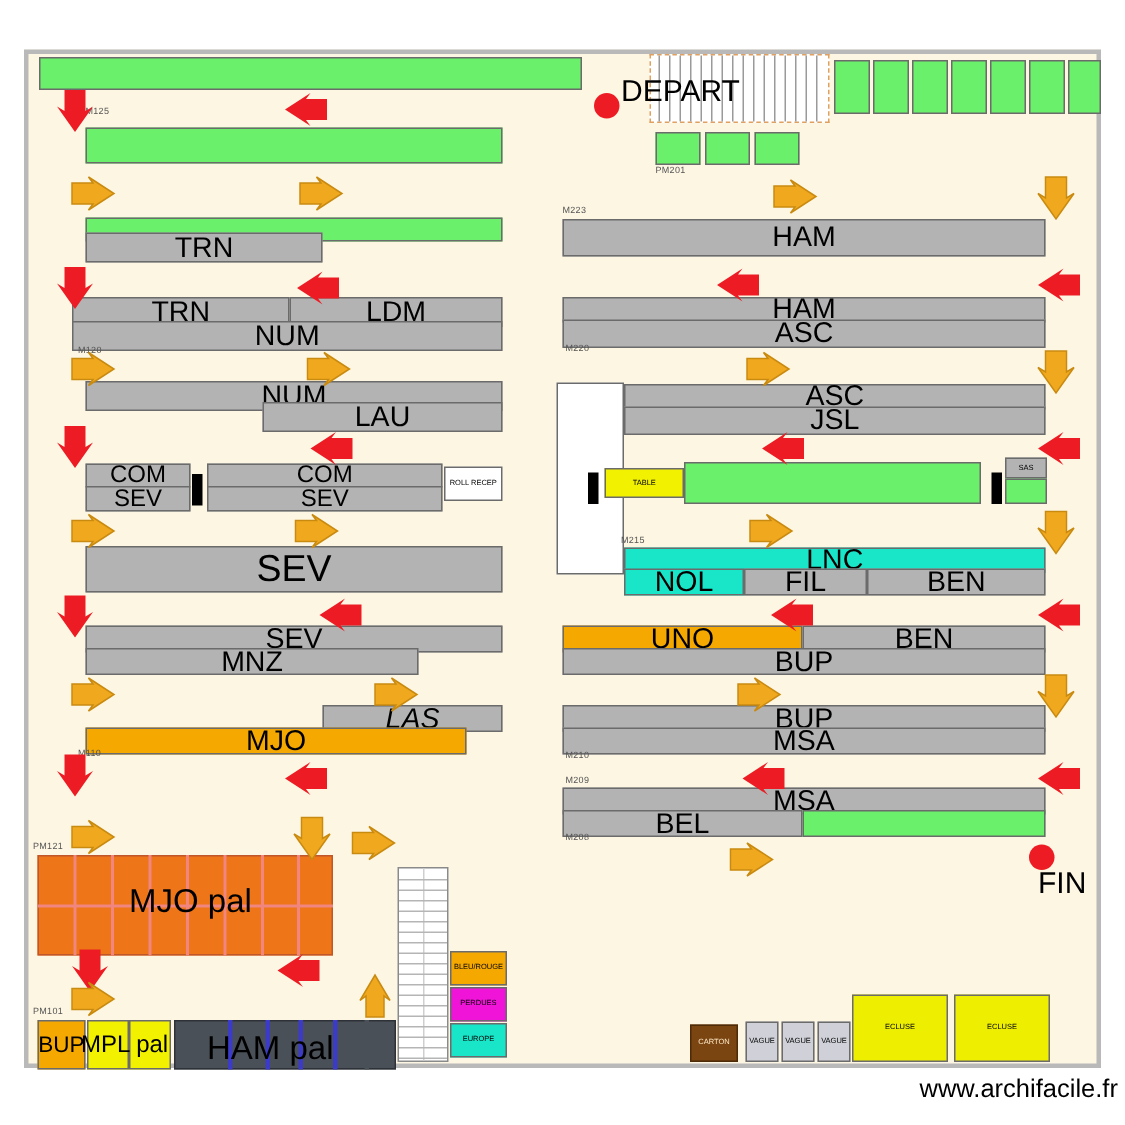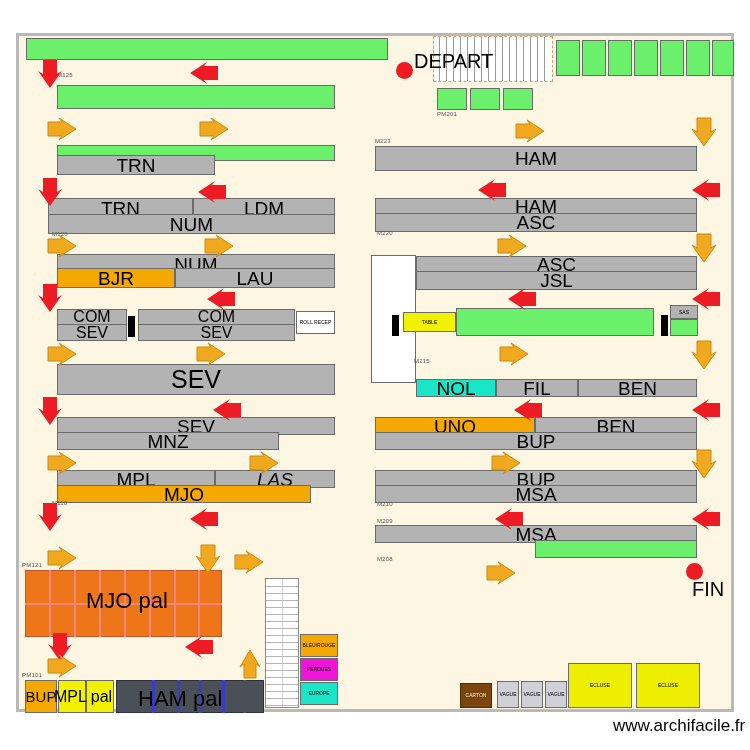--- a/index.html
+++ b/index.html
@@ -90,23 +90,20 @@
     <span class="lbl">LDM</span>
   </div>
   <div class="rack gray" style="left:48px;top:214px;width:287px;height:20px;">
     <span class="lbl">NUM</span>
   </div>
   <div class="mtag" style="left:52px;top:231px;">M120</div>
 
   <div class="rack gray" style="left:57px;top:254px;width:278px;height:20px;">
     <span class="lbl">NUM</span>
   </div>
-  <div class="rack orange" style="left:57px;top:268px;width:118px;height:20px;">
-    <span class="lbl">BJR</span>
-  </div>
   <div class="rack gray" style="left:175px;top:268px;width:160px;height:20px;">
     <span class="lbl">LAU</span>
   </div>
 
   <div class="rack gray" style="left:57px;top:309px;width:70px;height:16px;">
     <span class="lbl" style="font-size:16px">COM</span>
   </div>
   <div class="rack gray" style="left:57px;top:324px;width:70px;height:17px;">
     <span class="lbl" style="font-size:16px">SEV</span>
   </div>
@@ -127,23 +124,20 @@
     <span class="lbl big">SEV</span>
   </div>
 
   <div class="rack gray" style="left:57px;top:417px;width:278px;height:18px;">
     <span class="lbl">SEV</span>
   </div>
   <div class="rack gray" style="left:57px;top:432px;width:222px;height:18px;">
     <span class="lbl">MNZ</span>
   </div>
 
-  <div class="rack gray" style="left:57px;top:470px;width:158px;height:18px;">
-    <span class="lbl">MPL</span>
-  </div>
   <div class="rack gray" style="left:215px;top:470px;width:120px;height:18px;font-style:italic;">
     <span class="lbl">LAS</span>
   </div>
   <div class="rack orange" style="left:57px;top:485px;width:254px;height:18px;">
     <span class="lbl">MJO</span>
   </div>
   <div class="mtag" style="left:52px;top:500px;">M110</div>
 
   <div class="mtag" style="left:375px;top:138px;">M223</div>
   <div class="rack gray" style="left:375px;top:146px;width:322px;height:25px;">
@@ -172,20 +166,23 @@
     <span class="lbl tiny">TABLE</span>
   </div>
   <div class="rack green" style="left:456px;top:308px;width:198px;height:28px;"></div>
   <div class="blackblk" style="left:661px;top:315px;width:7px;height:21px;"></div>
   <div class="rack gray" style="left:670px;top:305px;width:28px;height:14px;">
     <span class="lbl tiny">SAS</span>
   </div>
   <div class="rack green" style="left:670px;top:319px;width:28px;height:17px;"></div>
 
   <div class="mtag" style="left:414px;top:358px;">M215</div>
+  <div class="rack cyan" style="left:416px;top:365px;width:281px;height:17px;">
+    <span class="lbl">LNC</span>
+  </div>
   <div class="rack cyan" style="left:416px;top:379px;width:80px;height:18px;">
     <span class="lbl">NOL</span>
   </div>
   <div class="rack gray" style="left:496px;top:379px;width:82px;height:18px;">
     <span class="lbl">FIL</span>
   </div>
   <div class="rack gray" style="left:578px;top:379px;width:119px;height:18px;">
     <span class="lbl">BEN</span>
   </div>
 
@@ -203,20 +200,23 @@
     <span class="lbl">BUP</span>
   </div>
   <div class="rack gray" style="left:375px;top:485px;width:322px;height:18px;">
     <span class="lbl">MSA</span>
   </div>
   <div class="mtag" style="left:377px;top:501px;">M210</div>
 
   <div class="mtag" style="left:377px;top:518px;">M209</div>
   <div class="rack gray" style="left:375px;top:525px;width:322px;height:18px;">
     <span class="lbl">MSA</span>
+  </div>
+  <div class="rack gray" style="left:375px;top:540px;width:160px;height:18px;">
+    <span class="lbl">BEL</span>
   </div>
   <div class="rack green" style="left:535px;top:540px;width:162px;height:18px;"></div>
   <div class="mtag" style="left:377px;top:556px;">M208</div>
 
   <div class="dot" style="left:686px;top:563px;width:17px;height:17px;"></div>
   <div class="txt" style="left:692px;top:578px;font-size:20px;">FIN</div>
 
   <div class="mtag" style="left:22px;top:562px;">PM121</div>
   <div class="pal" style="left:25px;top:570px;width:197px;height:67px;"></div>
   <div class="palgrid" style="left:25px;top:603px;width:197px;height:2px;"></div>

